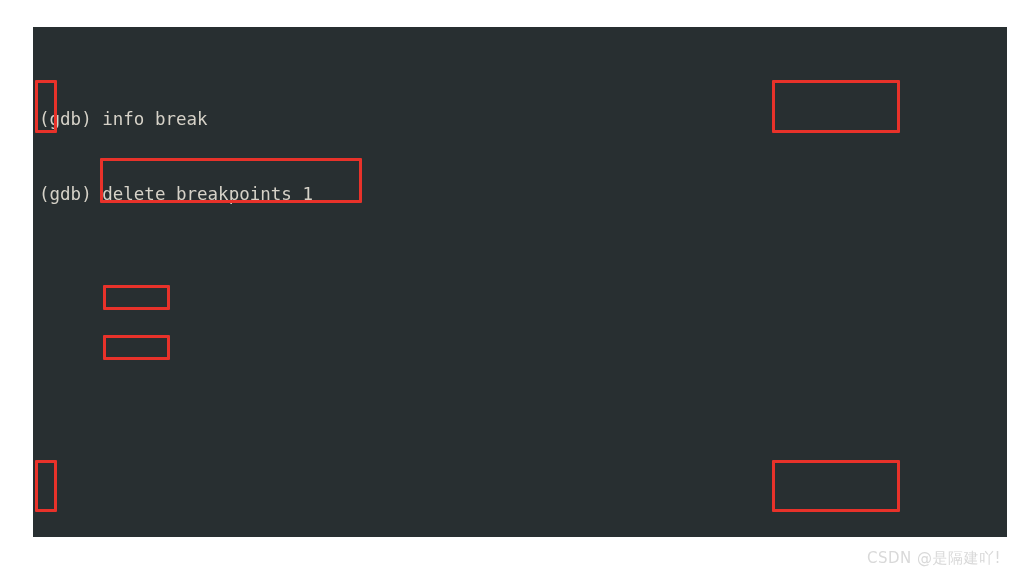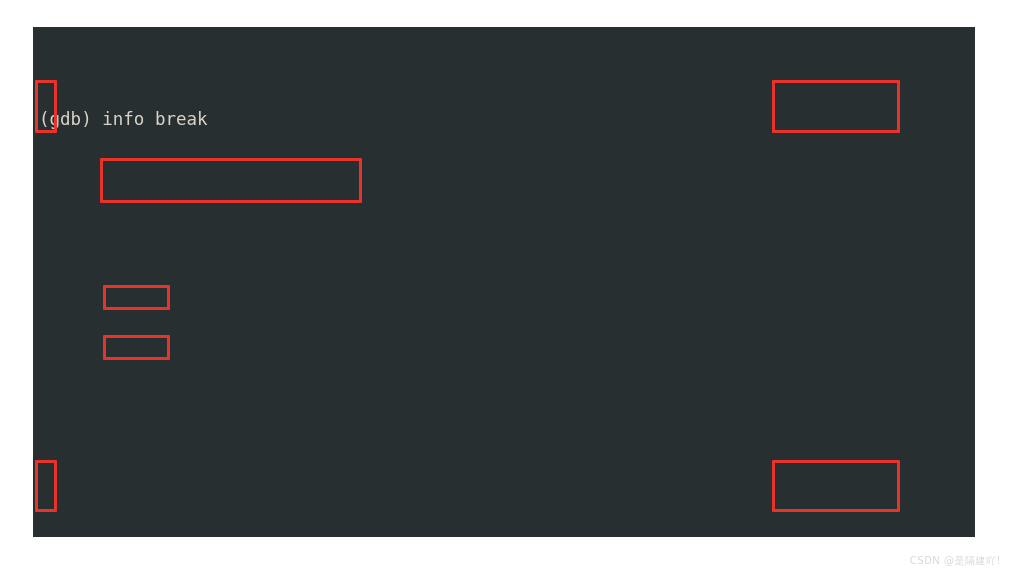--- a/index.html
+++ b/index.html
@@ -17,20 +17,21 @@
   }
 
   #terminal {
     position: absolute;
     left: 33px;
     top: 27px;
     width: 942px;
     height: 510px;
     background: #282f31;
     overflow: hidden;
+    padding-left: 32px;
   }
 
   #screen {
     position: absolute;
     left: 6px;
     top: 5px;
     font-family: "DejaVu Sans Mono", "Liberation Mono", monospace;
     font-size: 17.5px;
     line-height: 25px;
     letter-spacing: 0px;
@@ -49,33 +50,34 @@
     box-sizing: border-box;
     pointer-events: none;
     border-radius: 1px;
   }
 
   #watermark {
     position: absolute;
     right: 10px;
     bottom: 4px;
     font-family: "DejaVu Sans", "Liberation Sans", sans-serif;
-    font-size: 10px;
+    font-size: 15px;
     color: #d9d9d9;
     letter-spacing: 0.5px;
     white-space: pre;
   }
 </style>
 </head>
 <body>
 
 <div id="terminal" style="background: rgb(40, 47, 49);">
   <div id="screen" style="color: rgb(214, 210, 200);">
 
     <div class="line">(gdb) info break</div>
+    <div class="line">(gdb) delete breakpoints 1</div>
     
     
     
     
     
     
     
     
     
     

